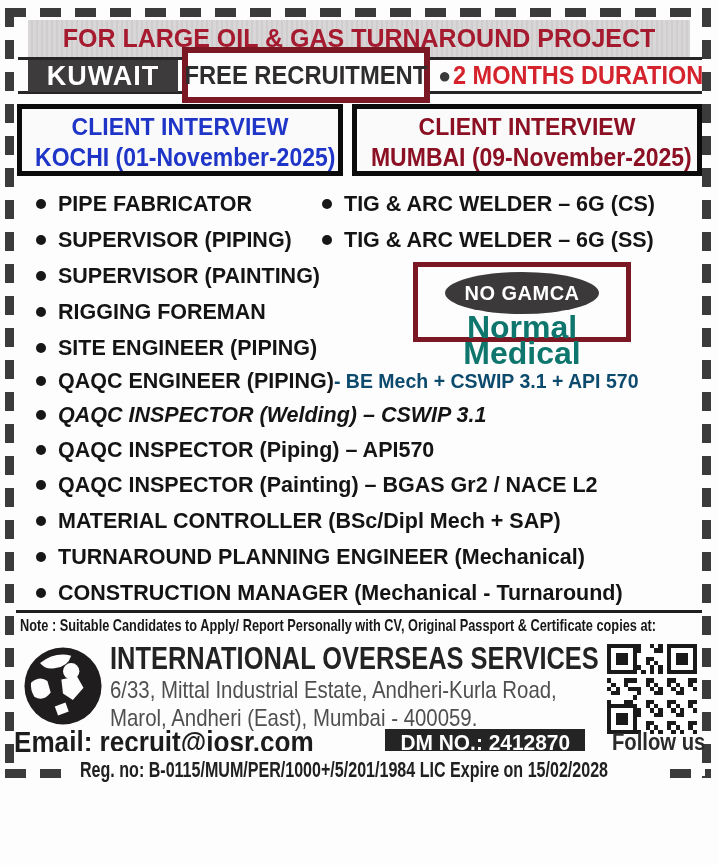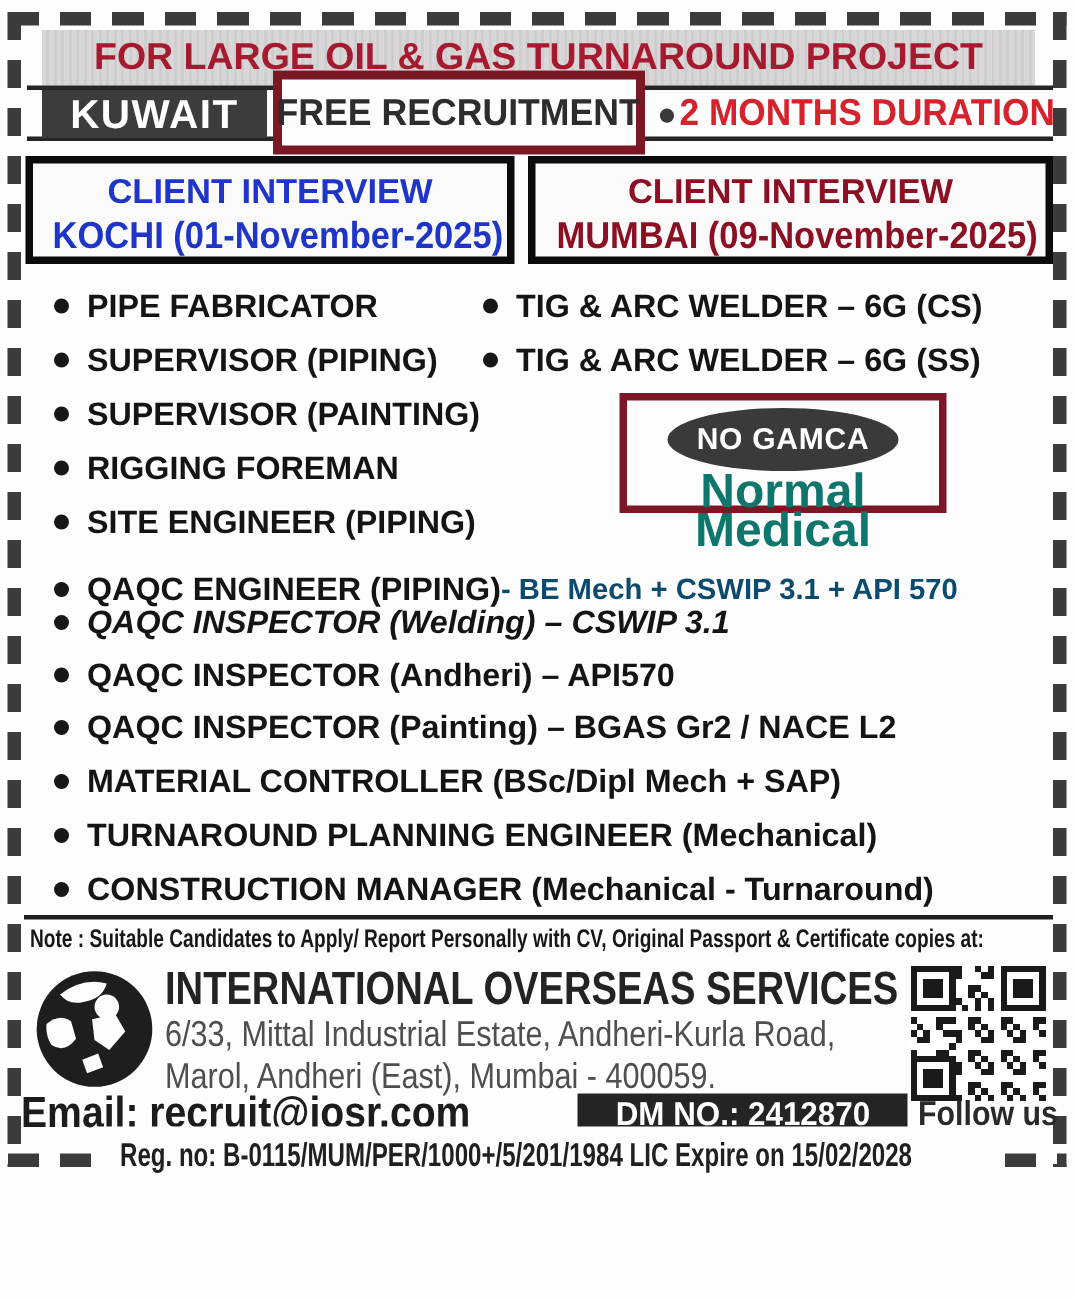--- a/index.html
+++ b/index.html
@@ -65,21 +65,21 @@
                transform:scaleX(0.82);transform-origin:left center;}
   .addr1{position:absolute;left:110px;top:676px;}
   .addr2{position:absolute;left:110px;top:704px;}
   .addr1,.addr2{white-space:nowrap;font-size:24px;font-weight:400;color:#4f4f4f;
                 transform:scaleX(0.85);transform-origin:left center;}
   .qr{position:absolute;left:606px;top:644px;width:92px;height:90px;background:#fff;}
   .qr svg{width:100%;height:100%;}
 
   .email{position:absolute;left:14px;top:726px;white-space:nowrap;font-size:29px;font-weight:800;color:#1c1c1c;
          transform:scaleX(0.90);transform-origin:left center;}
-  .dm-box{position:absolute;left:385px;top:729px;width:220px;height:28px;background:#242424;
+  .dm-box{position:absolute;left:385px;top:729px;width:200px;height:28px;background:#242424;
           display:flex;align-items:center;justify-content:center;}
   .dm-box span{color:#ffffff;font-size:22px;font-weight:800;white-space:nowrap;display:inline-block;transform:scaleX(0.95);}
   .follow{position:absolute;left:612px;top:729px;white-space:nowrap;font-size:23px;font-weight:800;color:#2a2a2a;
           transform:scaleX(0.88);transform-origin:left center;}
 
   .reg-strip{position:absolute;left:62px;top:751px;width:600px;height:38px;background:#fdfdfd;z-index:2;
              display:flex;align-items:center;}
   .reg-strip span{white-space:nowrap;font-size:22px;font-weight:800;color:#202020;display:inline-block;
                   transform:scaleX(0.73);transform-origin:left center;margin-left:18px;}
 </style>
@@ -152,32 +152,32 @@
       <span class="jt">TIG &amp; ARC WELDER – 6G (SS)</span>
   </div>
 
   <div class="gamca">
     <div class="oval">
       <span>NO GAMCA</span>
     </div>
     <div class="nm">Normal Medical</div>
   </div>
 
-  <div class="job" style="left:36px;top:379px;">
+  <div class="job" style="left:36px;top:367px;">
     <span class="dot"></span>
       <span class="jt">QAQC ENGINEER (PIPING)</span>
       <span class="jd"> - BE Mech + CSWIP 3.1 + API 570</span>
   </div>
   <div class="job" style="left:36px;top:401px;font-style:italic;">
     <span class="dot"></span>
       <span class="jt">QAQC INSPECTOR (Welding) – CSWIP 3.1</span>
   </div>
   <div class="job" style="left:36px;top:436px;">
     <span class="dot"></span>
-      <span class="jt">QAQC INSPECTOR (Andheri) – API570</span>
+      <span class="jt">QAQC INSPECTOR (Piping) – API570</span>
   </div>
   <div class="job" style="left:36px;top:471px;">
     <span class="dot"></span>
       <span class="jt">QAQC INSPECTOR (Painting) – BGAS Gr2 / NACE L2</span>
   </div>
   <div class="job" style="left:36px;top:507px;">
     <span class="dot"></span>
       <span class="jt">MATERIAL CONTROLLER (BSc/Dipl Mech + SAP)</span>
   </div>
   <div class="job" style="left:36px;top:543px;">

